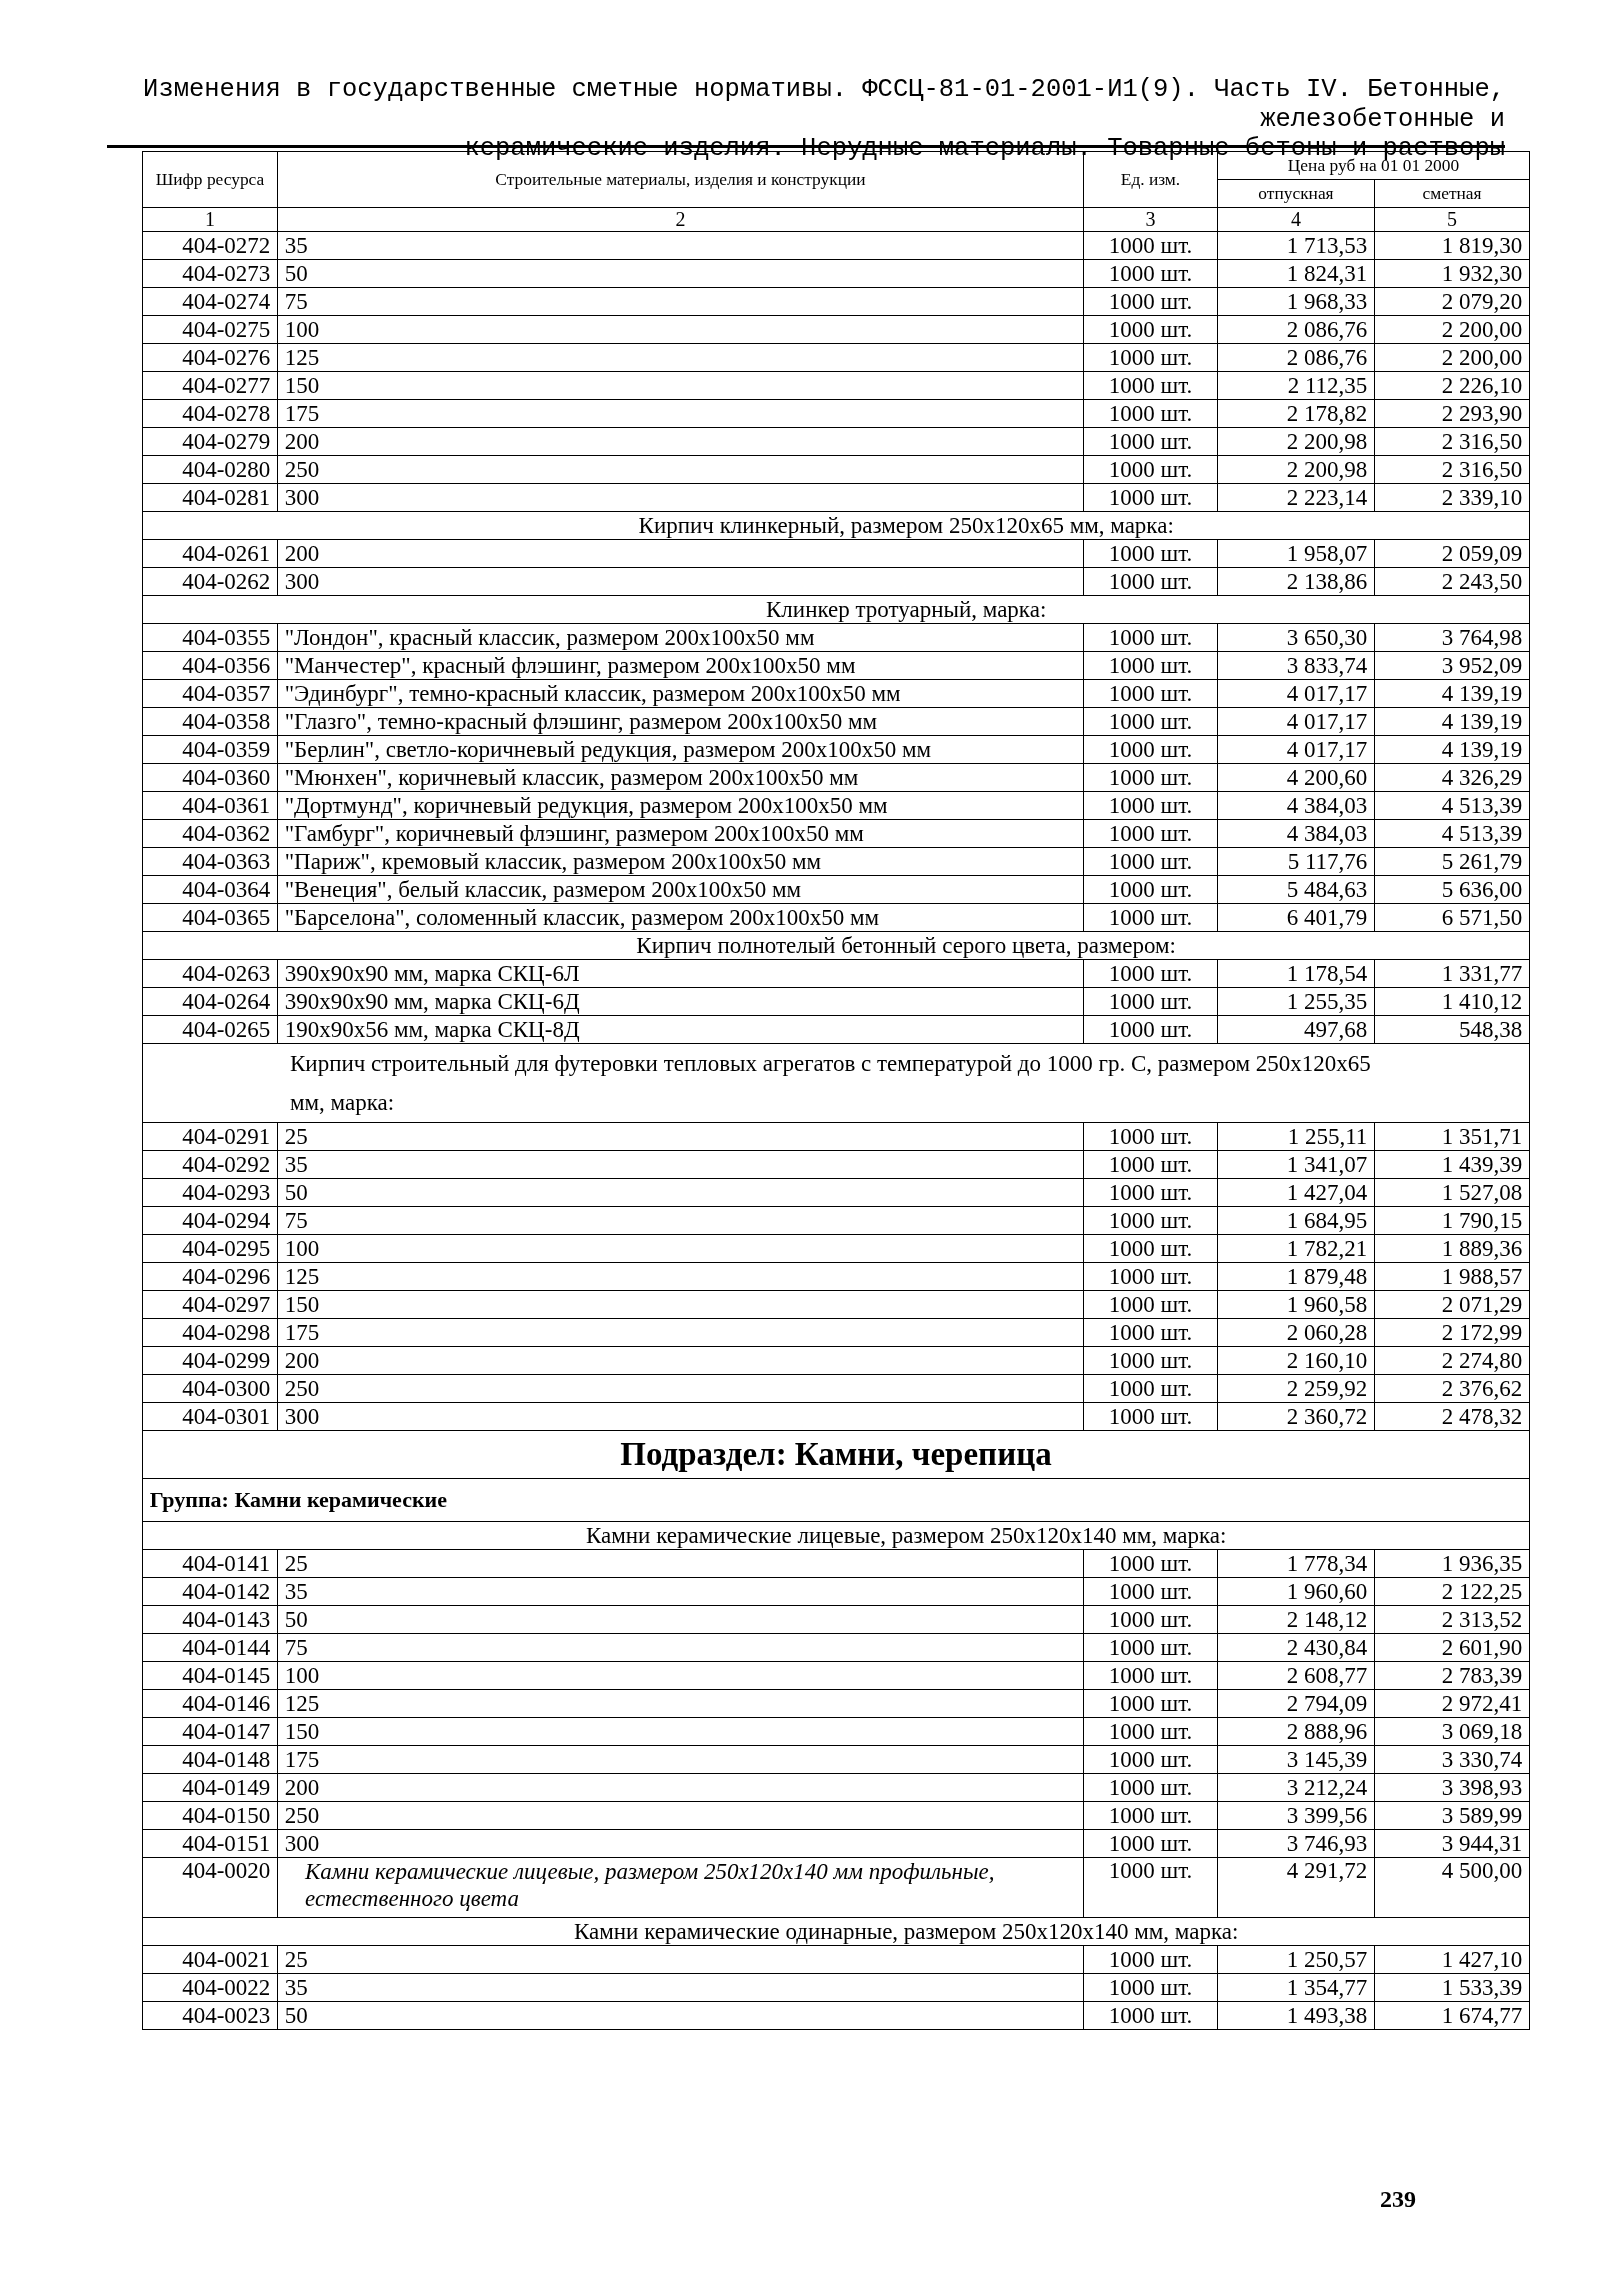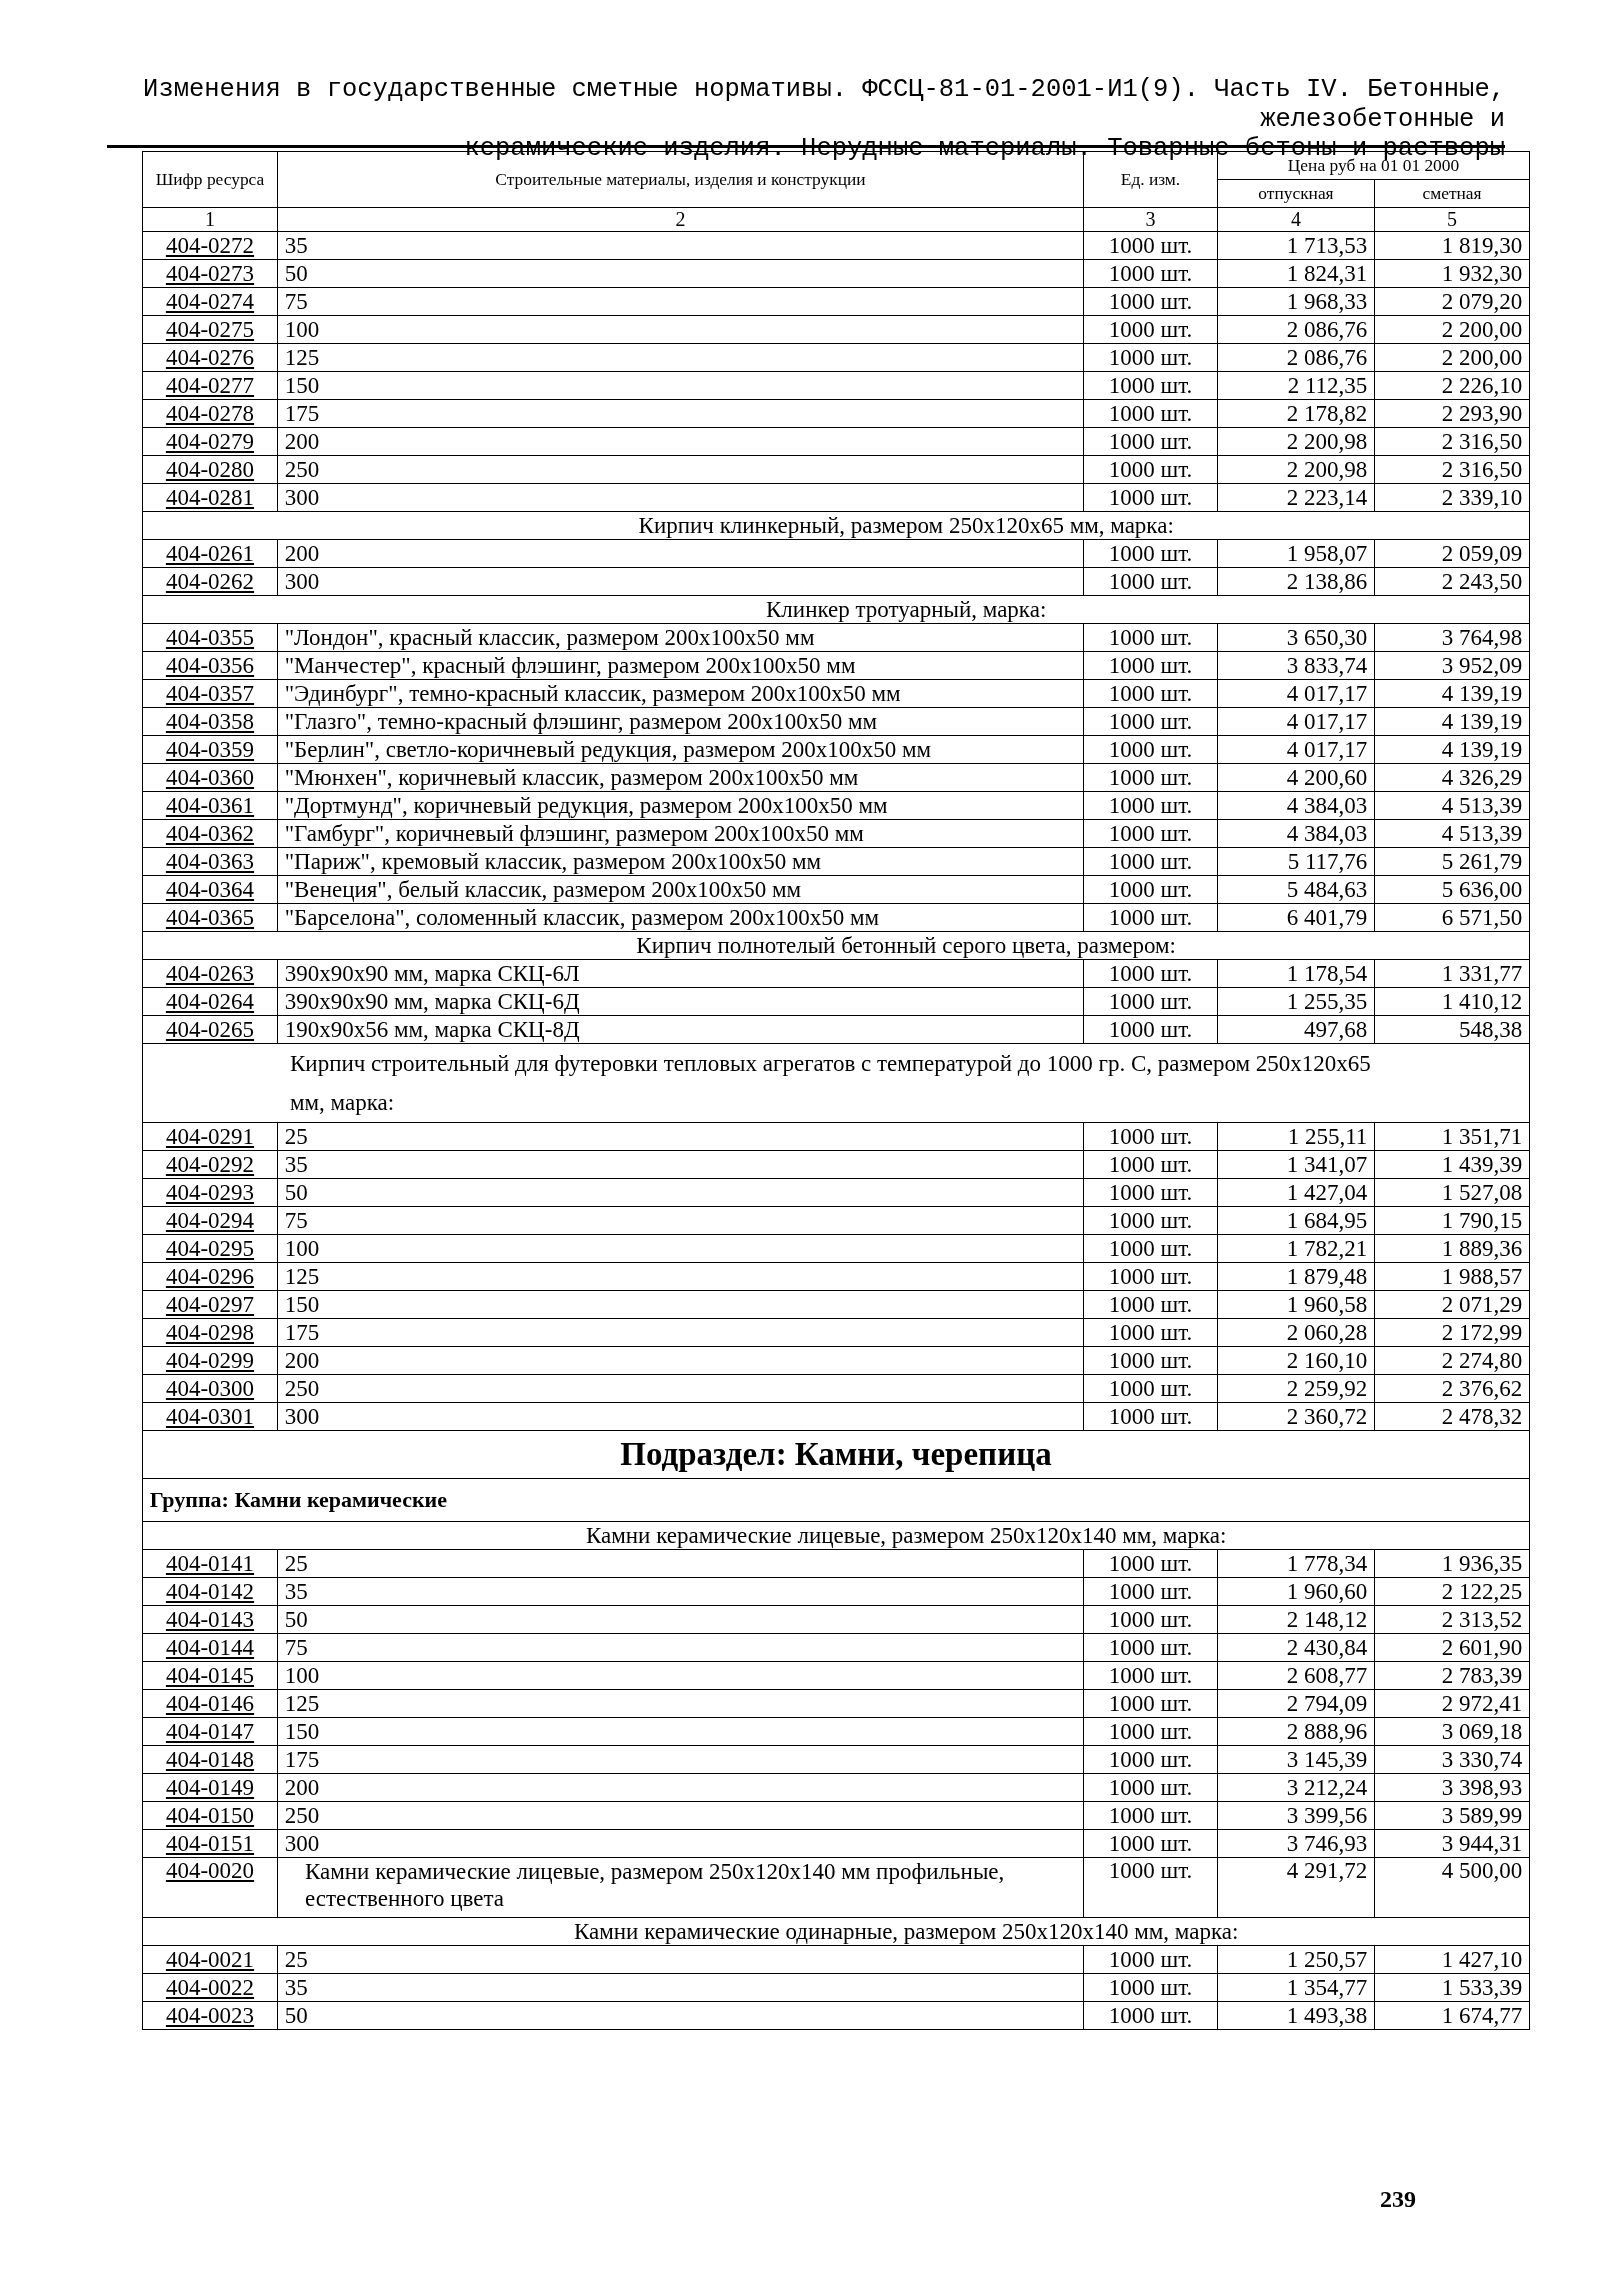--- a/index.html
+++ b/index.html
@@ -5,23 +5,23 @@
   html, body { margin: 0; padding: 0; background: #ffffff; }
   body { width: 1599px; height: 2295px; position: relative; font-family: "Liberation Serif", "DejaVu Serif", serif; color: #000; }
   .page-header { position: absolute; left: 107px; top: 75px; width: 1398px; text-align: right; font-size: 25.5px; line-height: 29.5px; font-family: Liberation Mono, monospace; }
   .page-header .line1 { text-align: right; }
   .header-rule { position: absolute; left: 107px; top: 145px; width: 1398px; height: 2.7px; background: #000; }
   table.norms { position: absolute; left: 107px; top: 151px; width: 1388px; border-collapse: collapse; table-layout: fixed; font-size: 23px; margin-left: 35px; }
   table.norms td, table.norms th { border: 1.3px solid #000; padding: 0 6.7px; height: 27px; line-height: 25.5px; vertical-align: middle; font-weight: normal; overflow: hidden; white-space: nowrap; }
   table.norms th { font-size: 17.4px; line-height: 21.4px; text-align: center; }
   th.h-shifr { height: 58px; font-size: 18px; }
   tr.colnums td { text-align: center; height: 23px; line-height: 23px; font-size: 20px; }
-  td.code { text-align: center; padding-left: 10.7px; text-decoration: underline; }
+  td.code { text-align: right; padding-left: 10.7px; }
   td.name { text-align: left; padding-left: 60px; }
-  td.name.plain { padding-left: 27px; white-space: normal; line-height: 27px; }
+  td.name.plain { padding-left: 27px; white-space: normal; line-height: 27px; font-style: italic; }
   td.unit { text-align: center; }
   td.num { text-align: right; padding-right: 16px; }
   tr.lead td { padding-left: 147px; text-align: center; white-space: normal; }
   tr.lead2 td { padding-left: 147px; text-align: left; white-space: normal; line-height: 39px; padding-right: 134px; }
   tr.subsection td { text-align: center; font-weight: bold; font-size: 33px; height: 47px; }
   tr.group td { font-weight: bold; font-size: 22px; height: 42px; }
   tr.multiline td { vertical-align: top; height: 59px; }
   .page-number { position: absolute; left: 1380px; top: 2186px; font-size: 24px; font-weight: bold; }
 </style>
 </head>

